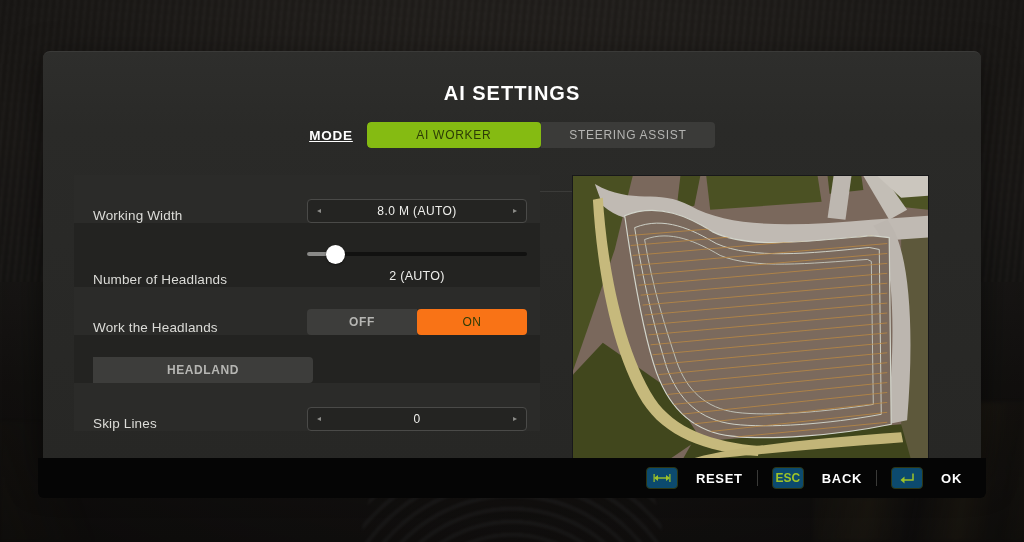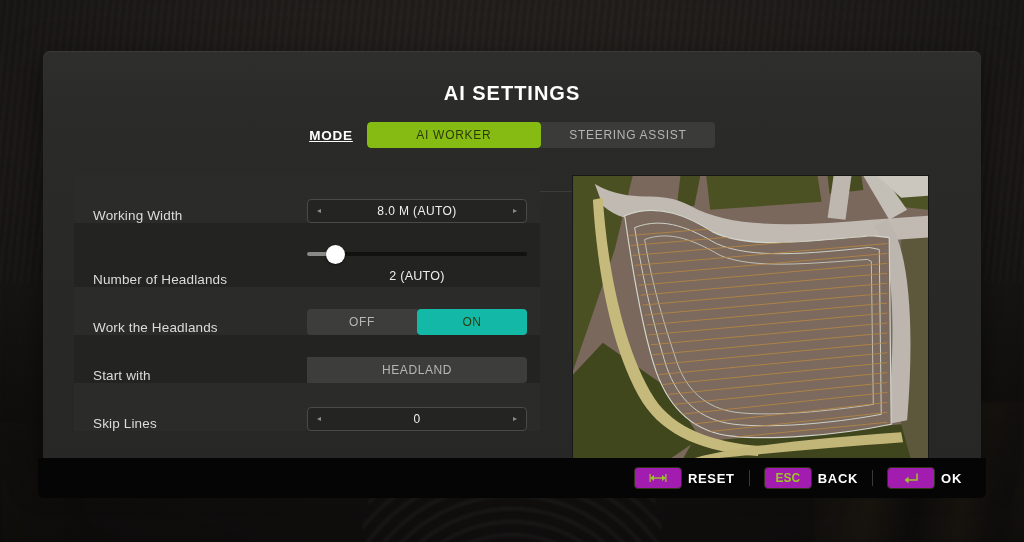--- a/index.html
+++ b/index.html
@@ -138,48 +138,48 @@
     position:absolute; left:0; right:0; top:26px; text-align:center;
     color:#efefec; font-size:12.5px; letter-spacing:0.3px;
   }
 
   
   .seg { display:flex; width:220px; height:26px; }
   .seg-btn {
     flex:1; text-align:center; line-height:26px; font-size:12px;
     letter-spacing:0.6px; color:#b6b6b3; background:#3d3d3b; cursor:pointer;
   }
-  .seg-btn:first-child { border-radius:4px 0 0 4px; }
+  .seg-btn:first-child { border-radius:4px 0 0 4px;font-weight:bold; }
   .seg-btn:last-child  { border-radius:0 4px 4px 0; }
   .seg-btn.on {
-    background:#14b8a6; color:#2e3c07; border-radius:4px;
+    background:#f97316; color:#2e3c07; border-radius:4px;
   }
   .seg-btn.hover {
     background:#a9bd5f; color:#2e3508; border-radius:4px;
   }
 
   
   .map-wrap {
     margin-left:32px; width:357px; height:286px;
     border:1px solid #18181a; background:#111;
     position:relative; overflow:hidden;
   }
   .map-svg { display:block; width:100%; height:100%; }
 
   
   #footer {
     position:absolute; left:38px; top:458px; width:948px; height:40px;
     background:#050505; border-radius:0 0 6px 6px;
     display:flex; align-items:center; justify-content:flex-end;
     padding-right:24px;
   }
-  .hint { display:flex; align-items:center; gap:6px; }
+  .hint { display:flex; align-items:center; gap:18px; }
   .keycap {
-    width:48px; height:22px; border-radius:4px;
-    background:#a21caf; border:1px solid #2d3613;
+    width:32px; height:22px; border-radius:4px;
+    background:#0c4a6e; border:1px solid #2d3613;
     display:flex; align-items:center; justify-content:center;
     color:#9ec328; font-size:12px; font-weight:bold;
   }
   .keycap svg { display:block; }
   .hint-text {
     color:#ffffff; font-size:13px; font-weight:bold; letter-spacing:0.7px;
   }
   .sep { width:1px; height:16px; background:#3a3a38; margin:0 14px; }
 </style>
 </head>
@@ -239,21 +239,20 @@
         <div class="srow-label">Work the Headlands</div>
         <div class="srow-ctl">
           <div class="seg">
             <div class="seg-btn">OFF</div>
             <div class="seg-btn on">ON</div>
           </div>
         </div>
       </div>
 
       <div class="srow base">
-        <div class="srow-label">Start with</div>
         <div class="srow-ctl">
           <div class="seg">
             <div class="seg-btn">HEADLAND</div>
           </div>
         </div>
       </div>
 
       <div class="srow alt">
         <div class="srow-label">Skip Lines</div>
         <div class="srow-ctl">

